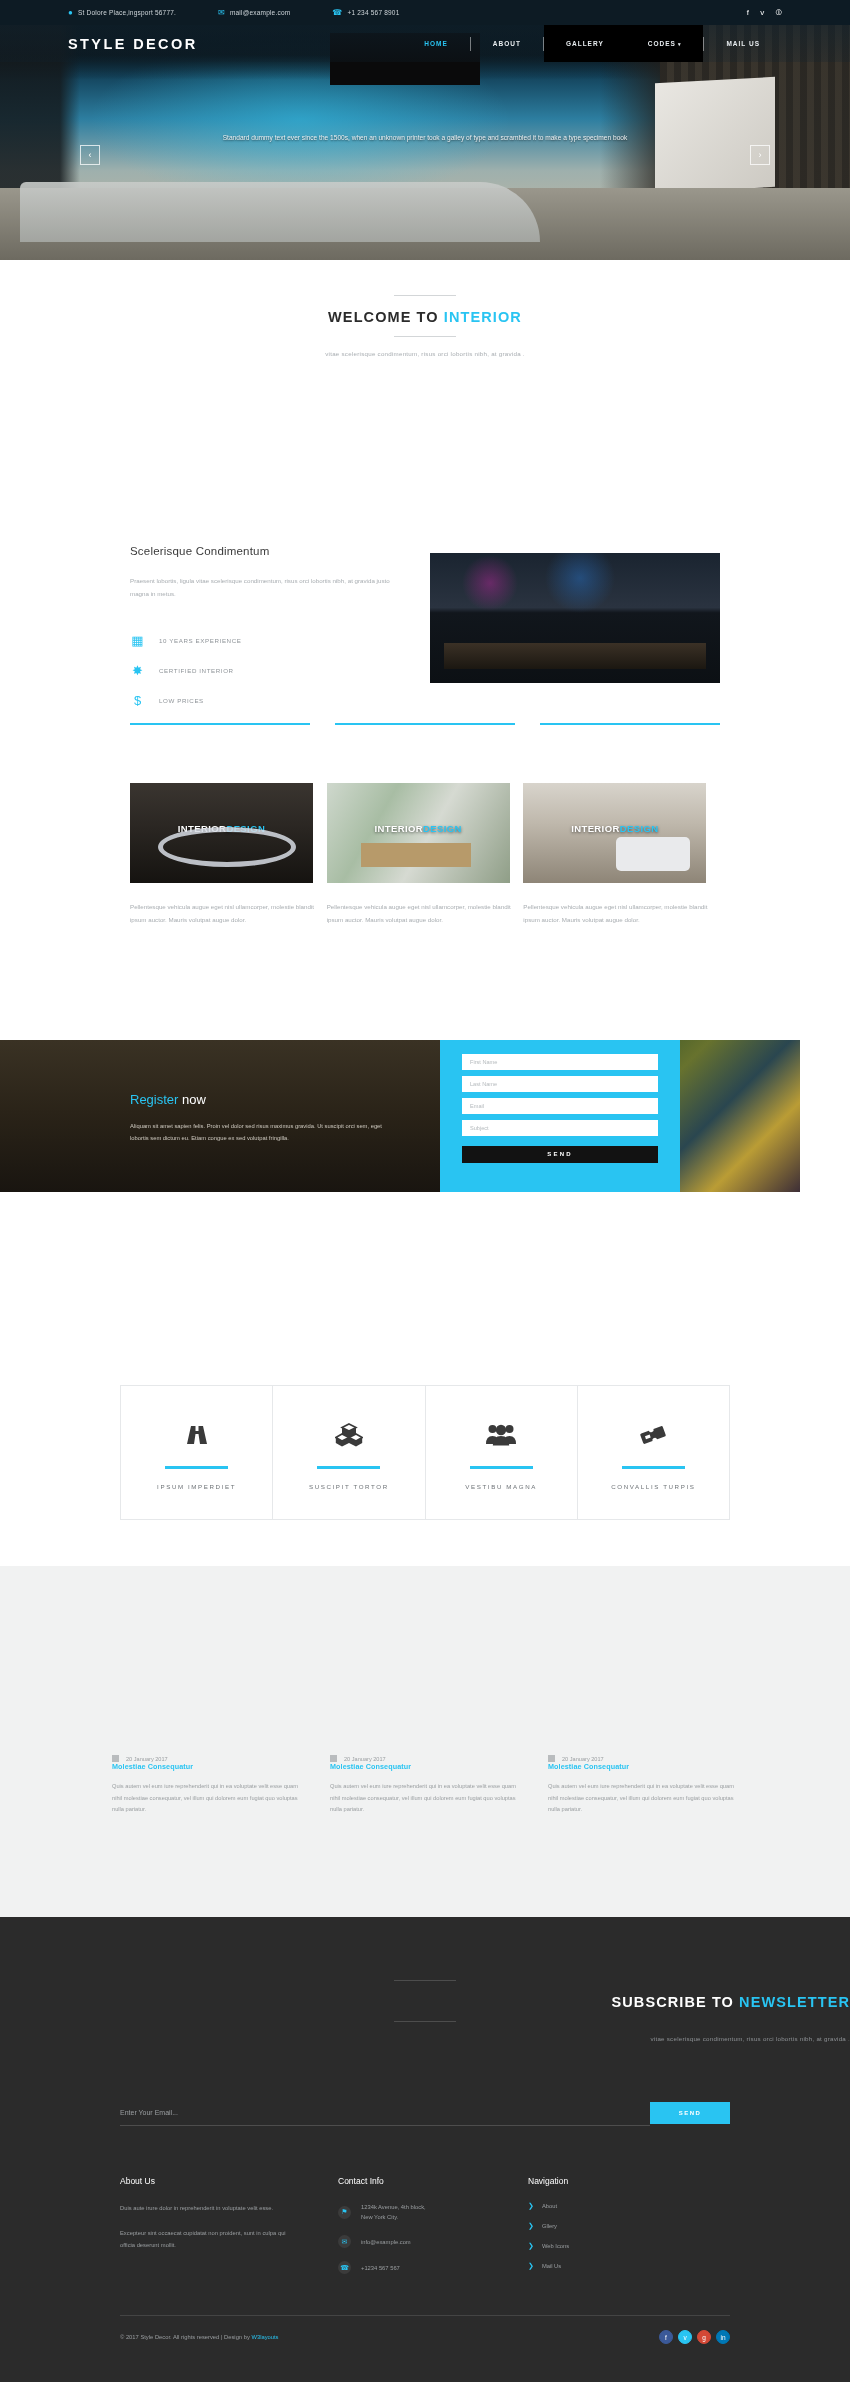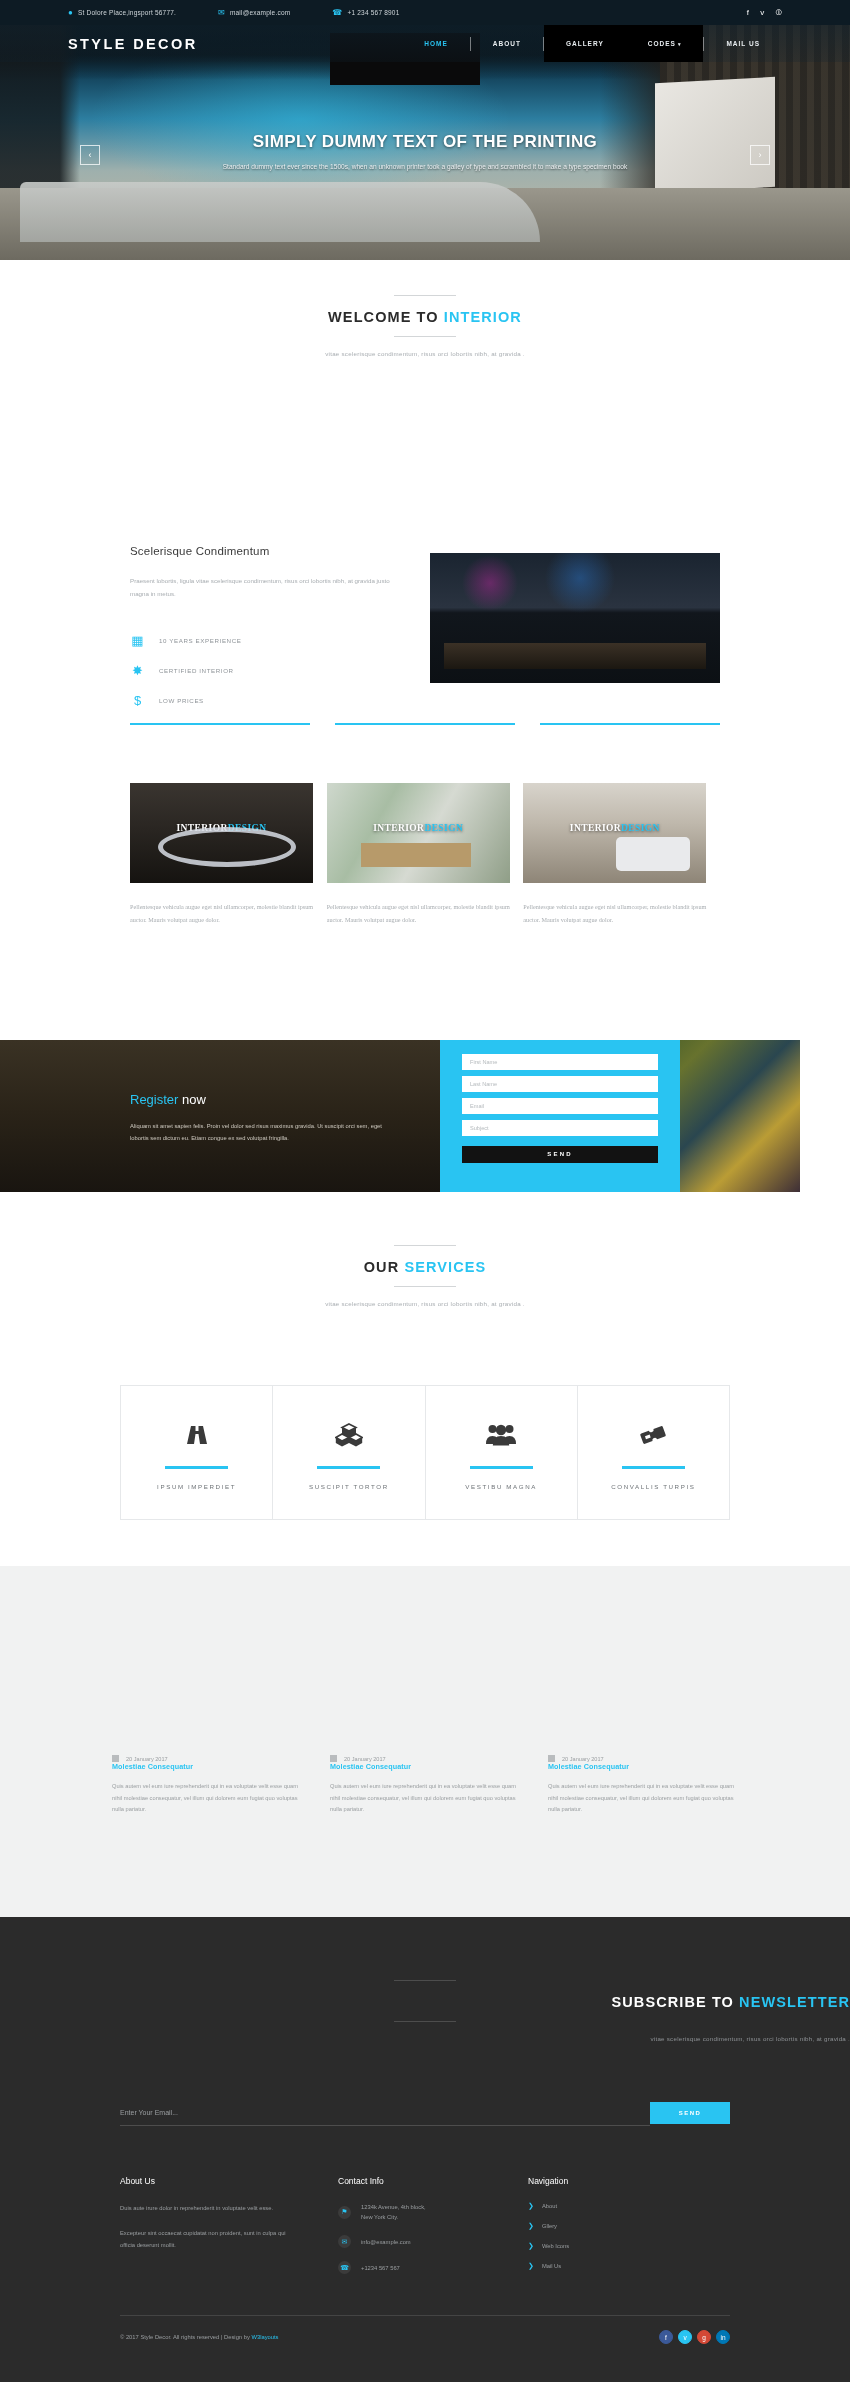--- a/index.html
+++ b/index.html
@@ -101,21 +101,21 @@
       linear-gradient(to bottom,#1a2430 0%,#2a3340 42%,#11161c 46%,#0c1014 100%);
     position:relative; overflow:hidden; }
   .about-img:after { content:""; position:absolute; left:14px; bottom:14px; right:14px; height:26px;
     background:linear-gradient(to bottom,#3b3126,#1b1711); }
 
   .divider3 { position:absolute; top:723px; left:130px; width:590px; display:flex; justify-content:space-between; }
   .divider3 span { width:180px; height:1.5px; background:#29c4f2; display:block; }
 
   
   .cards { position:absolute; top:783px; left:130px; width:590px; display:flex; justify-content:space-between; }
-  .card { width:221px;font-family:Liberation Serif, serif; }
+  .card { width:221px; }
   .card-img { width:183px; height:100px; position:relative; overflow:hidden; }
   .c1 { background:linear-gradient(to bottom,#3a3530 0%,#2a2622 45%,#151310 100%); }
   .c1:after { content:""; position:absolute; left:28px; top:44px; width:128px; height:30px;
     border:5px solid rgba(215,220,228,.85); border-radius:50%; }
   .c2 { background:linear-gradient(120deg,#cfd8cd 0%,#a8bda4 30%,#d6dad2 55%,#8f9e87 100%); }
   .c2:after { content:""; position:absolute; left:34px; bottom:16px; width:110px; height:24px;
     background:#b79a6a; }
   .c3 { background:linear-gradient(to bottom,#d8d4cc 0%,#bfb8ac 40%,#8e8577 100%); }
   .c3:after { content:""; position:absolute; right:16px; bottom:12px; width:74px; height:34px;
     background:#e9eaec; border-radius:5px; }
@@ -260,21 +260,20 @@
         </div>
         <div class="nav-sep"></div>
         <div class="nav-link">MAIL US</div>
       </div>
     </div>
 
     <div class="hero-arrow left">‹</div>
     <div class="hero-arrow right">›</div>
 
     <div class="hero-caption">
-      <div class="hero-title">SIMPLY DUMMY TEXT OF THE PRINTING</div>
       <div class="hero-sub">Standard dummy text ever since the 1500s, when an unknown printer took a galley of type and scrambled it to make a type specimen book</div>
     </div>
   </div>
 
   <div class="welcome sec-head">
     <div class="sec-rule"></div>
     <div class="sec-title"><span>WELCOME TO </span><span class="hl">INTERIOR</span></div>
     <div class="sec-rule bot"></div>
     <div class="sec-desc">vitae scelerisque condimentum, risus orci lobortis nibh, at gravida .</div>
   </div>
@@ -337,26 +336,20 @@
     </div>
     <div class="reg-form">
       <div class="finput">First Name</div>
       <div class="finput">Last Name</div>
       <div class="finput">Email</div>
       <div class="finput">Subject</div>
       <button class="fsend">SEND</button>
     </div>
   </div>
 
-  <div class="services sec-head">
-    <div class="sec-rule"></div>
-    <div class="sec-title"><span>OUR </span><span class="hl">SERVICES</span></div>
-    <div class="sec-rule bot"></div>
-    <div class="sec-desc">vitae scelerisque condimentum, risus orci lobortis nibh, at gravida .</div>
-  </div>
 
   <div class="svc-row">
     <div class="svc">
       <div class="svc-ico">
         <svg width="26" height="26" viewBox="0 0 26 26">
             <path d="M7 4 L11.5 4 L11.5 9 L14.5 9 L14.5 4 L19 4 L23 22 L16 22 L14.5 12 L11.5 12 L10 22 L3 22 Z" fill="#3a3a3a"></path>
           </svg>
       </div>
       <div class="svc-bar"></div>
       <div class="svc-lbl">IPSUM IMPERDIET</div>

